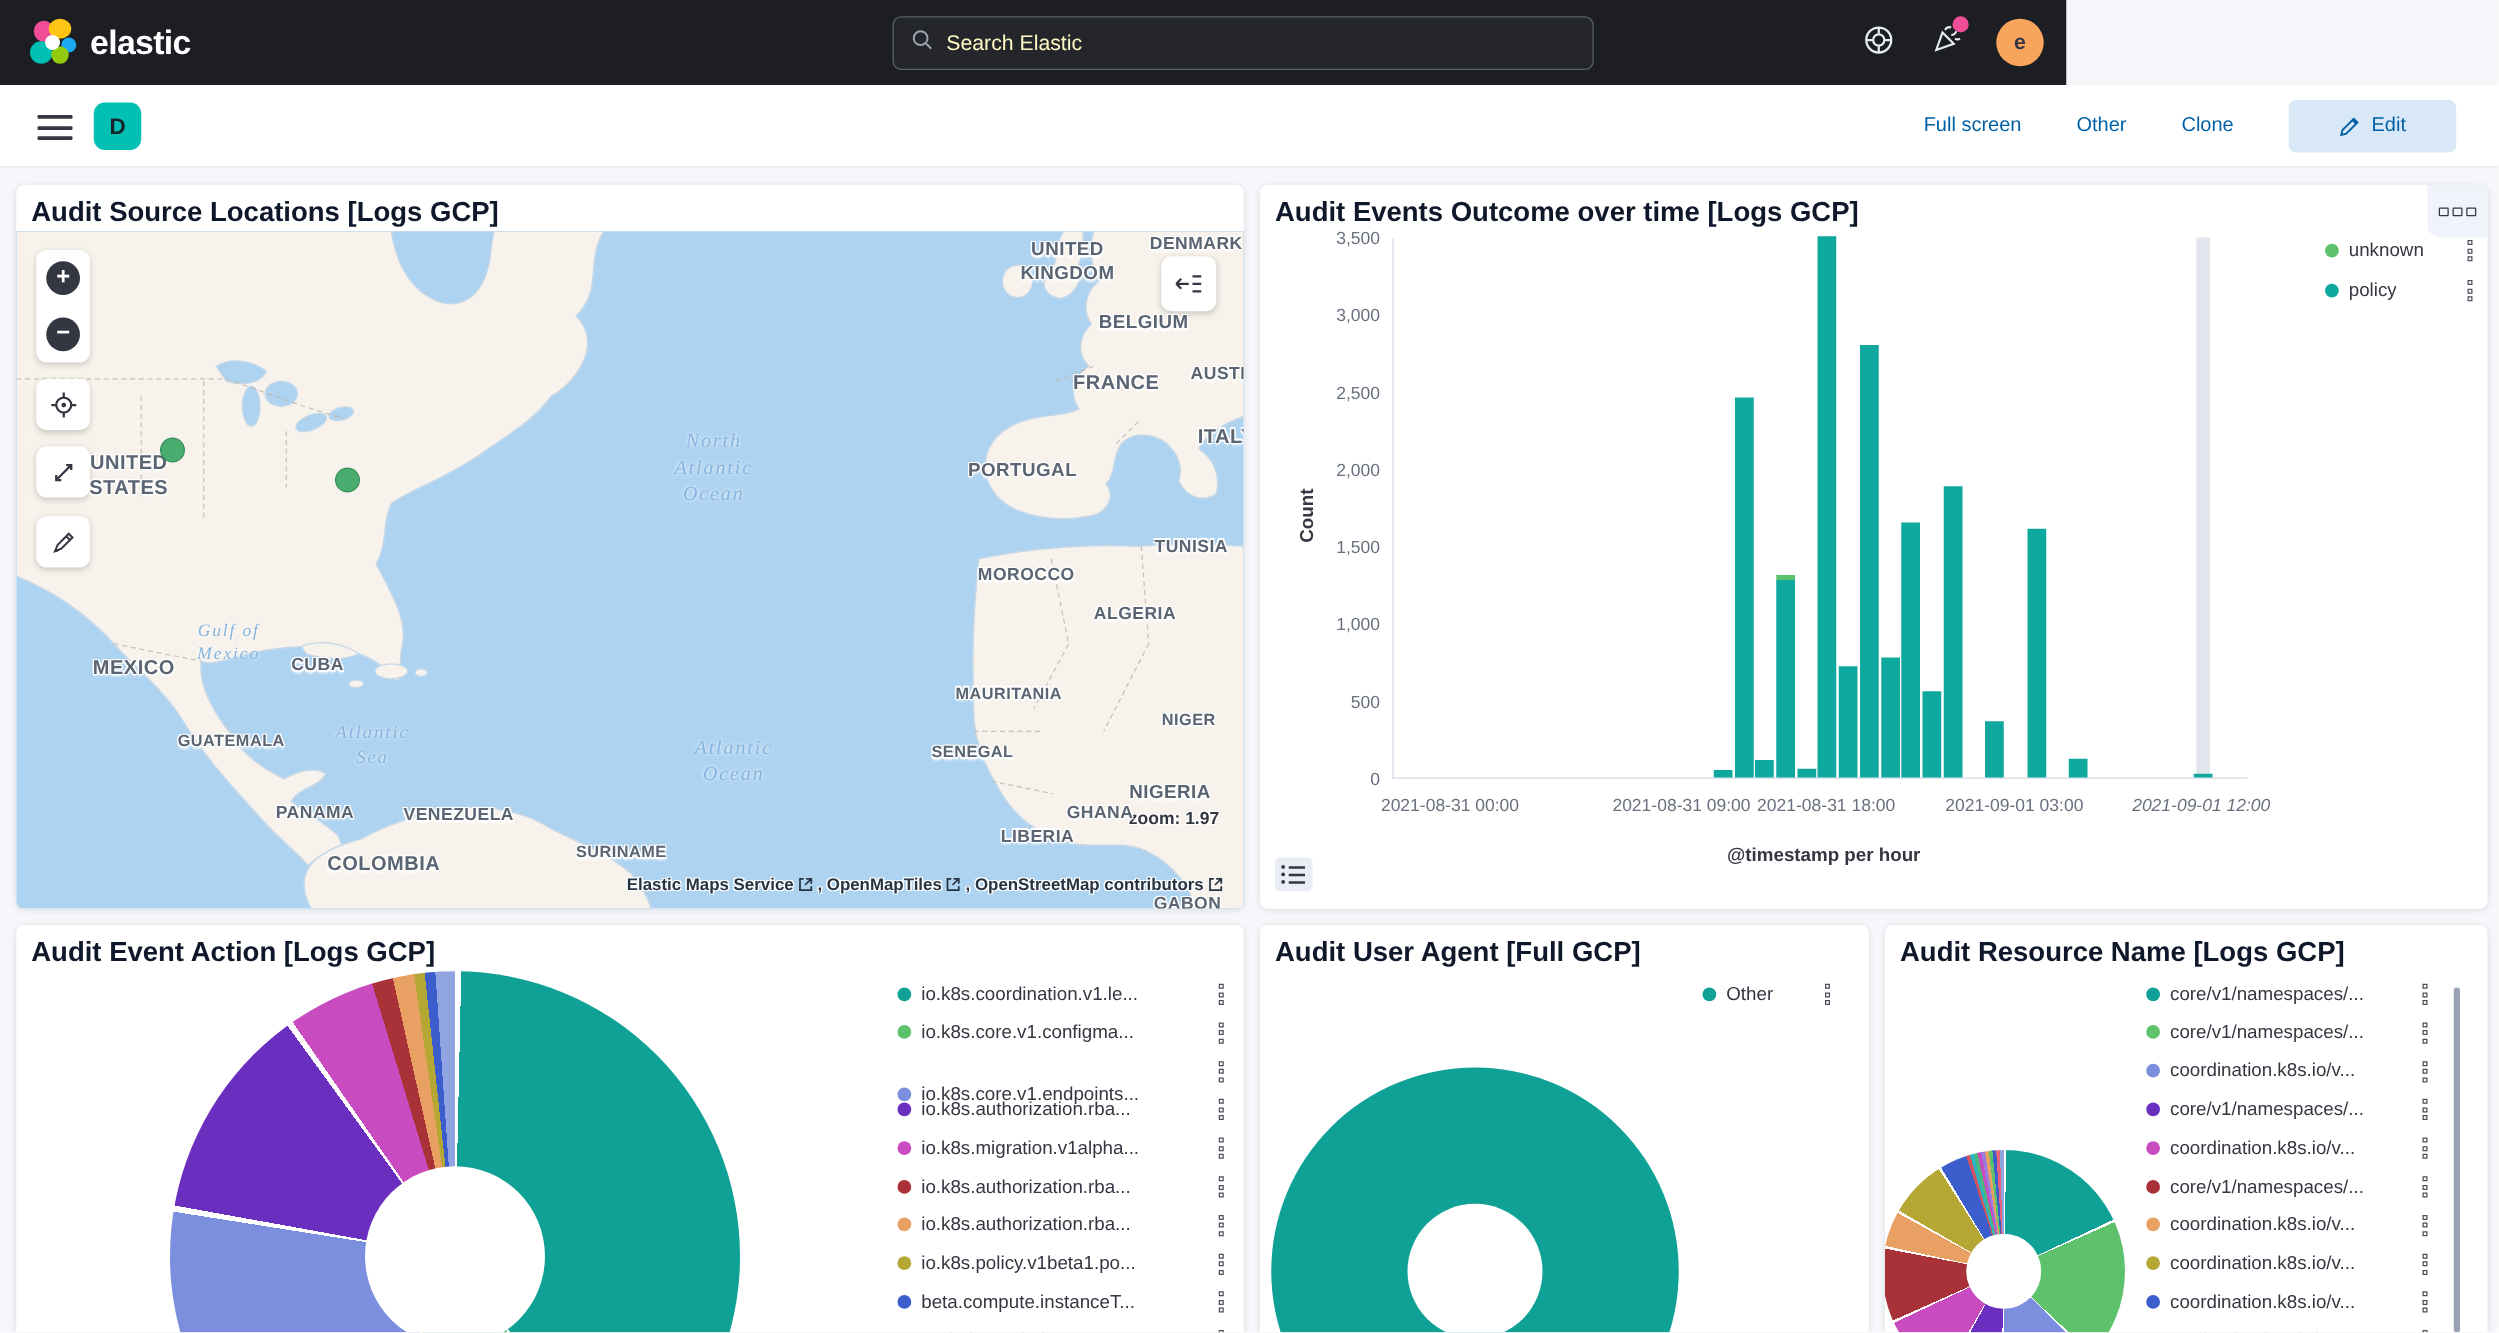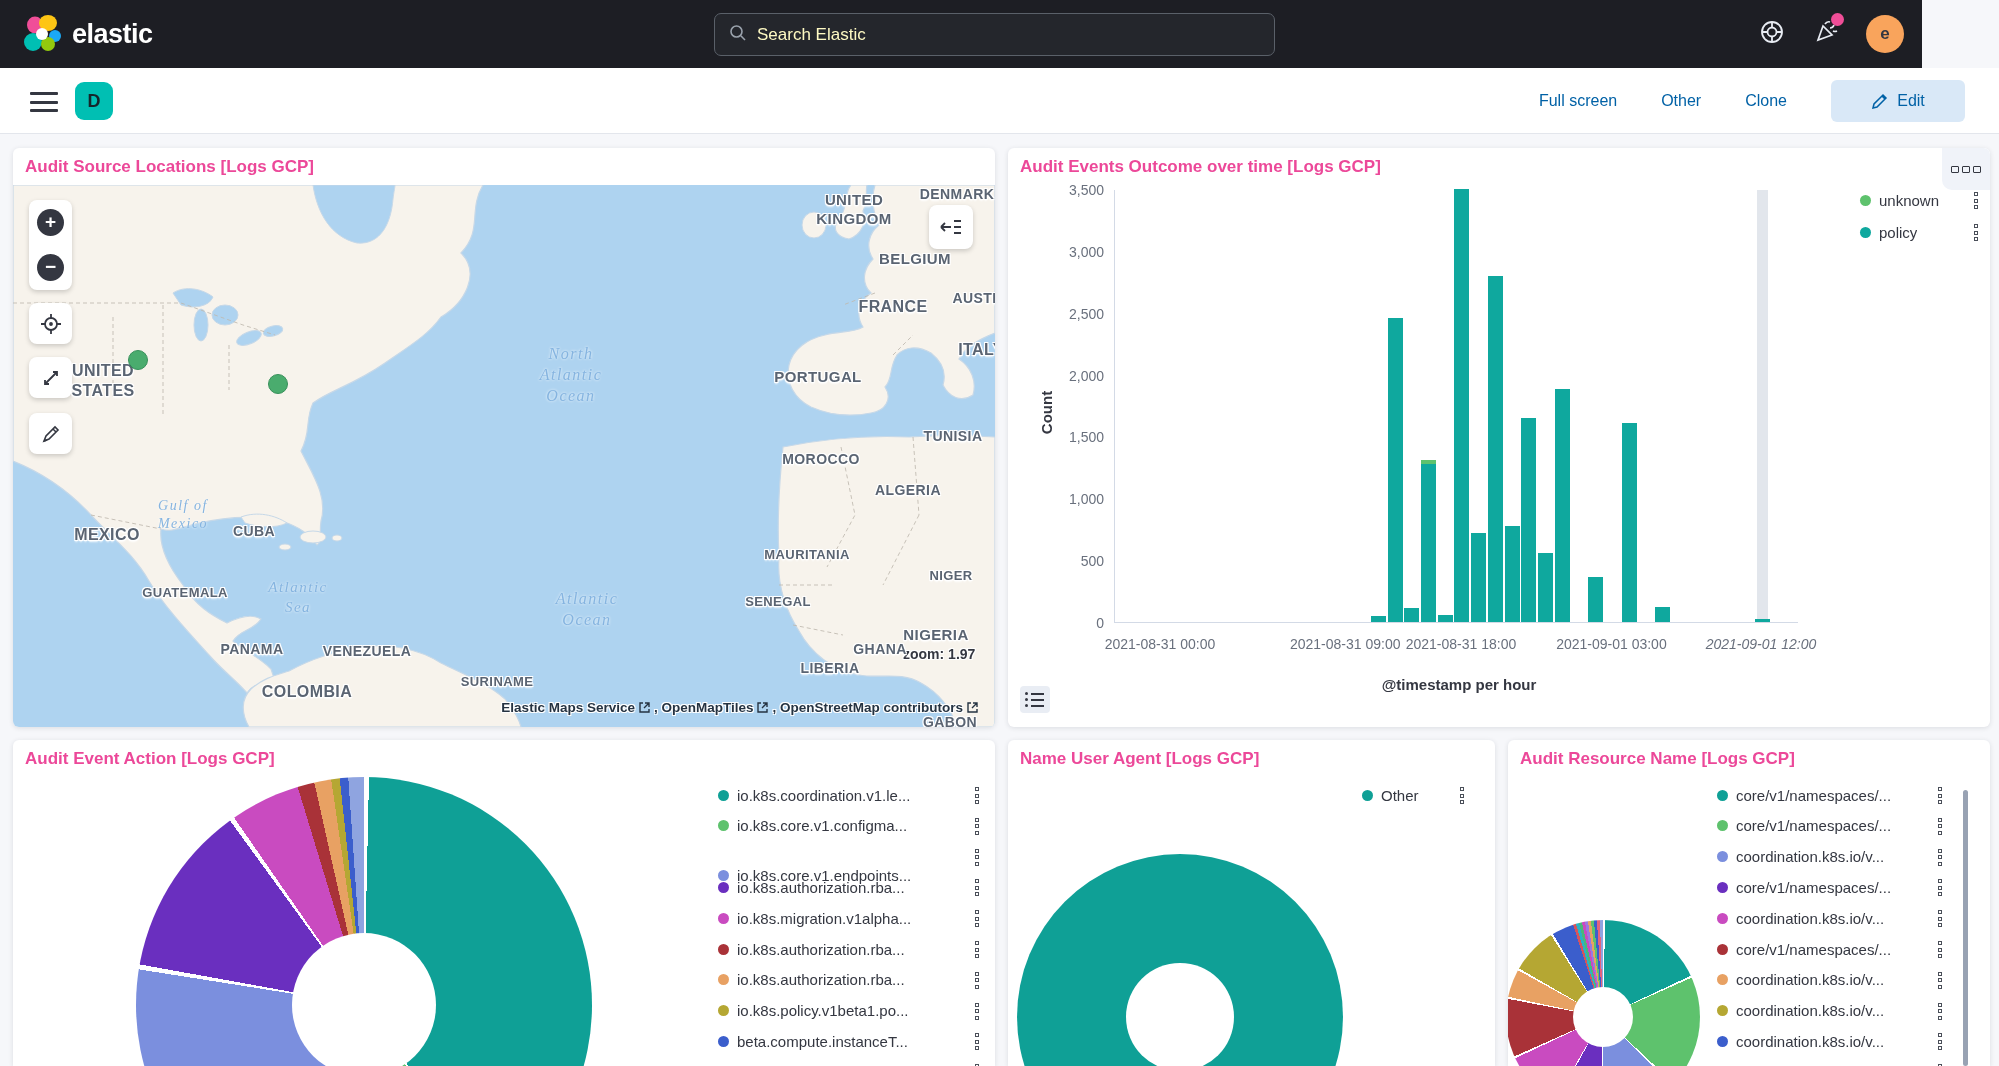--- a/index.html
+++ b/index.html
@@ -1,19 +1,19 @@
 <!DOCTYPE html>
 <html><head>
 <meta charset="utf-8">
 <style>
   *{margin:0;padding:0;box-sizing:border-box}
   html,body{width:1999px;height:1066px;font-family:"Liberation Sans",sans-serif;background:#fff}
   .page{position:relative;width:1999px;height:1066px;overflow:hidden;background:#F6F7FA}
   
-  .topbar{position:absolute;left:0;top:0;width:1922px;height:68px;background:#1D1E24;display:flex;align-items:center;z-index:30}
+  .topbar{position:absolute;left:0;top:0;width:1653px;height:68px;background:#1D1E24;display:flex;align-items:center;z-index:30}
   .logo{width:40px;height:40px;margin-left:22px;position:relative}
   .logo-text{color:#fff;font-size:27px;font-weight:600;letter-spacing:-.5px;margin-left:10px}
   .searchbar{position:absolute;left:714px;top:13px;width:561px;height:43px;border:1px solid #5A6069;border-radius:7px;background:#24262C;display:flex;align-items:center;padding:0 14px;gap:10px}
   .searchbar .ph{color:#fef9c3;font-size:17px}
   .hdr-icons{position:absolute;right:18px;top:0;height:68px;display:flex;align-items:center;gap:26px}
   .avatar{width:38px;height:38px;border-radius:50%;background:#F9A45C;color:#343741;font-size:17px;font-weight:600;display:flex;align-items:center;justify-content:center}
   .bell-wrap{position:relative}
   .pink-dot{position:absolute;right:-4px;top:-5px;width:13px;height:13px;border-radius:50%;background:#F04E98}
   
   .toolbar{position:absolute;left:0;top:68px;width:1999px;height:66px;background:#fff;border-bottom:1px solid #E3E6EC;z-index:25}
@@ -27,21 +27,21 @@
   .tb-right{position:absolute;right:34px;top:0;height:66px;display:flex;align-items:center;gap:44px}
   .tb-link{color:#0061A6;font-size:16px;font-weight:500;cursor:pointer}
   .edit-btn{width:134px;height:42px;border:none;border-radius:6px;background:#D9E8F7;color:#0061A6;font-size:16px;font-weight:500;display:flex;align-items:center;justify-content:center;gap:9px;cursor:pointer;font-family:"Liberation Sans",sans-serif}
   
   .panel{position:absolute;background:#fff;border-radius:6px;box-shadow:0 1px 5px rgba(28,36,51,.12);overflow:hidden}
   #panel-map{left:13px;top:148px;width:982px;height:579px}
   #panel-outcome{left:1008px;top:148px;width:982px;height:579px}
   #panel-action{left:13px;top:740px;width:982px;height:326px;border-radius:6px 6px 0 0}
   #panel-agent{left:1008px;top:740px;width:487px;height:326px;border-radius:6px 6px 0 0}
   #panel-resource{left:1508px;top:740px;width:482px;height:326px;border-radius:6px 6px 0 0}
-  .panel-title{position:absolute;left:12px;top:9px;font-size:17px;font-weight:700;color:#ec4899;white-space:nowrap}
+  .panel-title{position:absolute;left:12px;top:9px;font-size:22px;font-weight:700;color:#0f172a;white-space:nowrap}
   
   #map-canvas{position:absolute;left:0;top:37px;width:982px;height:542px;background:#AED3F0;overflow:hidden}
   .map-label{position:absolute;transform:translate(-50%,-50%);font-weight:700;color:#5A6472;letter-spacing:.4px;text-align:center;white-space:pre-line;line-height:1.25;text-shadow:-1px -1px 0 #fff,1px -1px 0 #fff,-1px 1px 0 #fff,1px 1px 0 #fff,0 2px 2px #fff}
   .ocean-label{position:absolute;transform:translate(-50%,-50%);font-family:"Liberation Serif",serif;font-style:italic;color:#85B4E0;letter-spacing:1.5px;text-align:center;white-space:pre-line;line-height:1.3;text-shadow:0 0 3px #fff}
   .marker{position:absolute;width:20px;height:20px;border-radius:50%;background:#41A968;border:1px solid #2F8A53;transform:translate(-50%,-50%);opacity:.95}
   .map-ctl{position:absolute;background:#fff;border-radius:8px;box-shadow:0 2px 5px rgba(0,0,0,.18);display:flex;flex-direction:column;align-items:center;justify-content:center;cursor:pointer}
   .zoom-group{left:16px;top:15px;width:43px;height:90px;justify-content:space-around}
   .zbtn{width:27px;height:27px;border-radius:50%;background:#343741;color:#fff;font-size:19px;line-height:25px;text-align:center;font-weight:600;cursor:pointer}
   .sq-btn{width:43px;height:41px}
   .zoom-text{position:absolute;left:890px;top:461px;font-size:14px;font-weight:700;color:#343741;text-shadow:-1px -1px 0 #fff,1px -1px 0 #fff,-1px 1px 0 #fff,1px 1px 0 #fff}
@@ -400,21 +400,21 @@
         <div class="legend-row" style="left: 705px; top: 322.2px;">
           <div class="legend-label" style="margin-left: 8px; max-width: 228px;">google.iam.admin.v1.Cr...</div>
         </div>
         <div class="dots3" style="left: 962px; top: 324.2px;">
           <i></i>
         </div>
       </div>
   </section>
 
   <section class="panel" id="panel-agent">
-    <div class="panel-title">Name User Agent [Logs GCP]</div>
+    <div class="panel-title">Audit User Agent [Full GCP]</div>
     <div class="donut" style="left: 9px; top: 114px; width: 326px; height: 326px; background: conic-gradient(rgb(15, 160, 150) 0%, rgb(15, 160, 150) 100%);">
       <div class="hole" style="inset:109px"></div>
     </div>
     <div class="legend-row" style="left:354px;top:45px">
       <span class="legend-dot" style="background:#0FA096"></span>
       <span class="legend-label" style="margin-left:8px">Other</span>
     </div>
     <div class="dots3" style="left:452px;top:47px">
         <i></i>
         <i></i>

